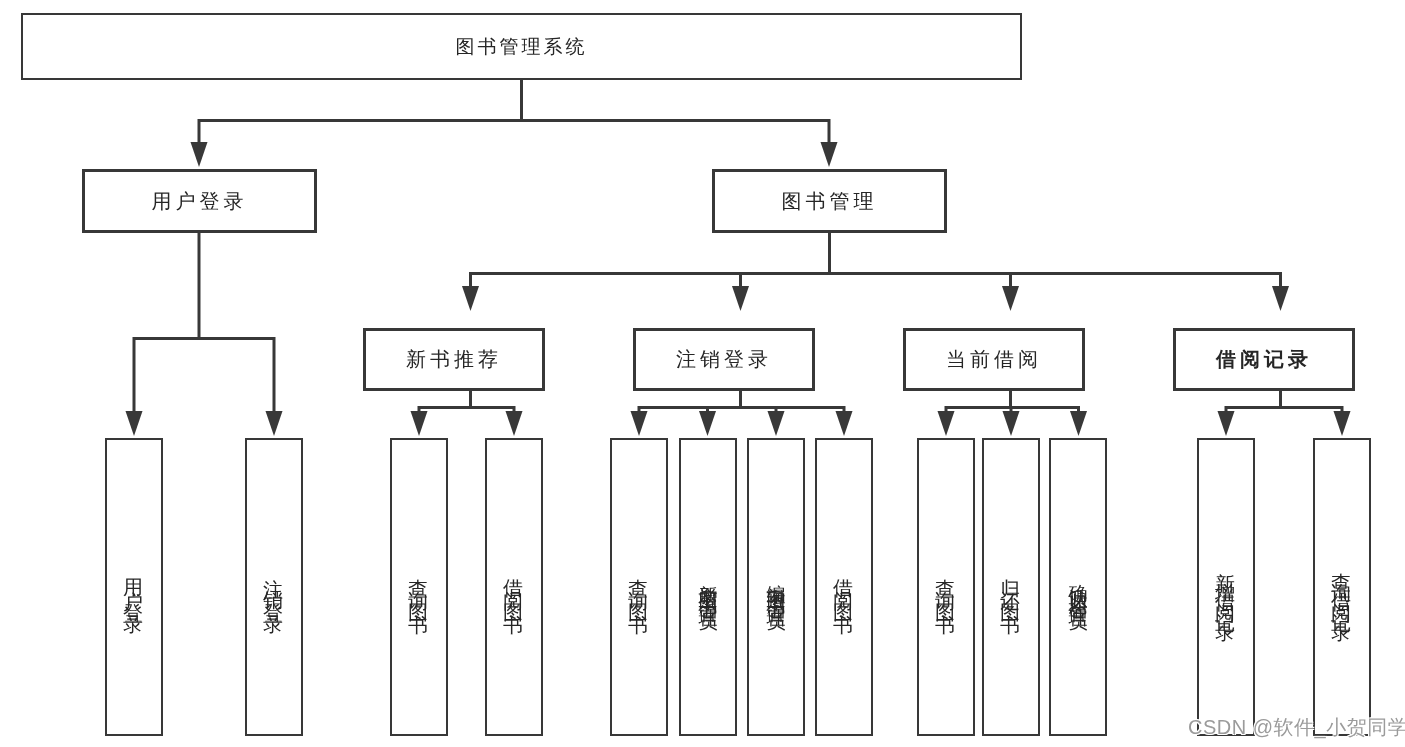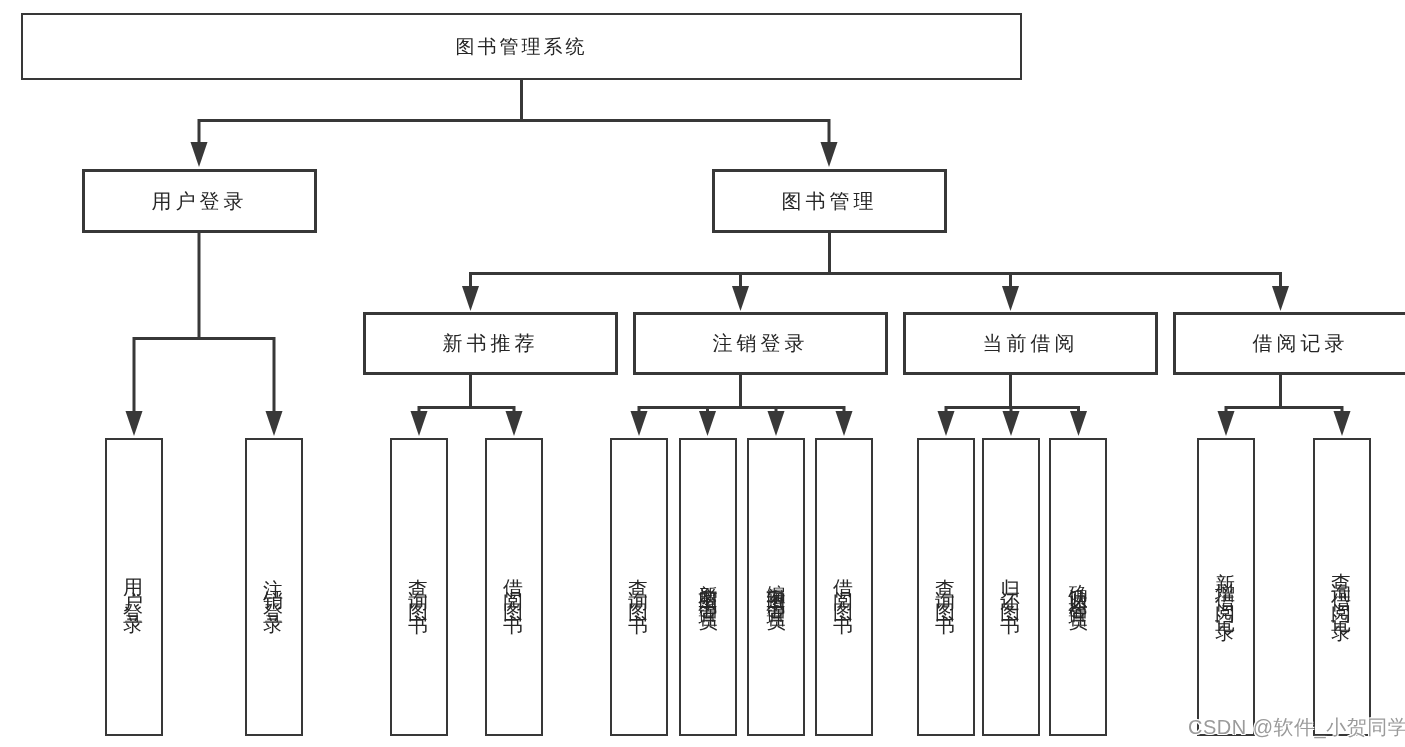--- a/index.html
+++ b/index.html
@@ -18,25 +18,25 @@
     box-sizing:border-box;
     display:flex;align-items:center;justify-content:center;
     color:#262626;
     z-index:2;
   }
   .h-label{font-size:20px;letter-spacing:4px;white-space:nowrap;}
   .root{left:21px;top:13px;width:1001px;height:67px;border-width:2.5px;text-align:right;}
   .root .h-label{font-size:19px;letter-spacing:3px;}
   .l2a{left:82px;top:169px;width:235px;height:64px;}
   .l2b{left:712px;top:169px;width:235px;height:64px;}
-  .l3{top:312px;width:255px;height:63px;}
+  .l3{top:328px;width:182px;height:63px;}
   .l3a{left:363px;}
   .l3b{left:633px;}
   .l3c{left:903px;font-family:Liberation Serif, serif;}
-  .l3d{left:1173px;}
+  .l3d{left:1173px;font-weight:bold;}
   .leaf{
     top:438px;width:58px;height:298px;
     border-width:2.5px;
     writing-mode:vertical-rl;
     text-orientation:mixed;
     font-size:20px;
   }
   .leaf .v-label{letter-spacing:12px;}
   .leaf.md .v-label{letter-spacing:10px;}
   .leaf.long .v-label{letter-spacing:4px;font-size:19px;}

